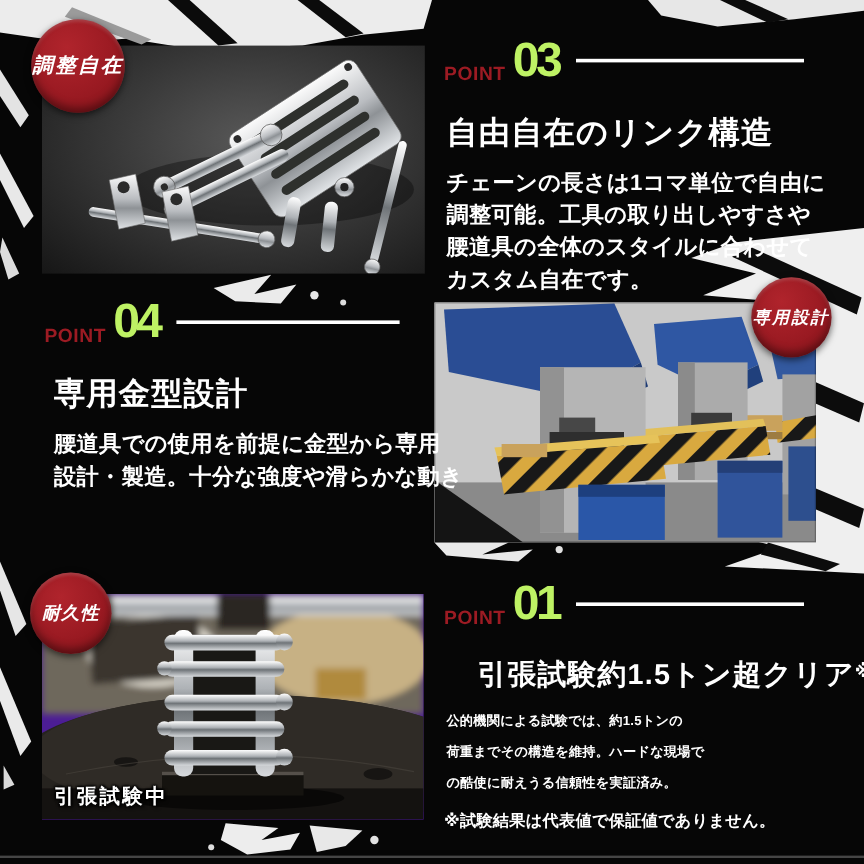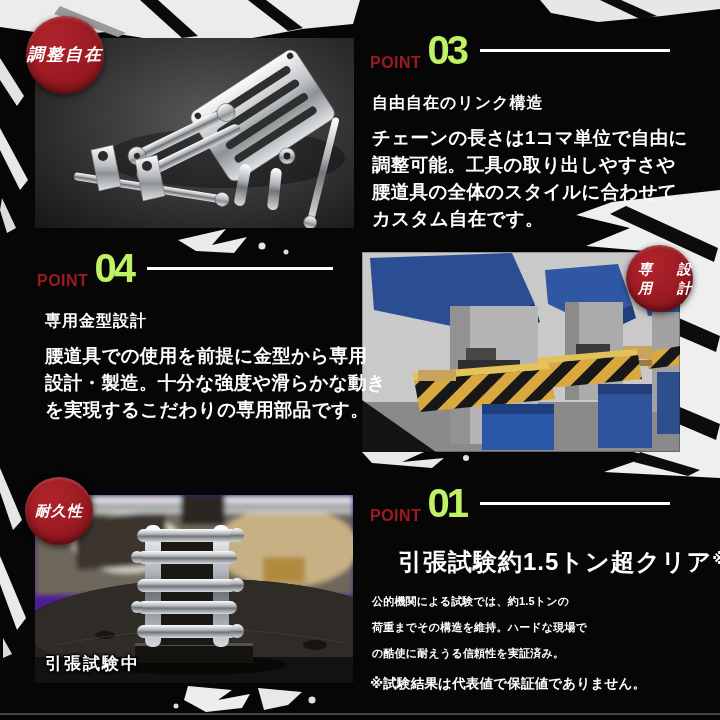--- a/index.html
+++ b/index.html
@@ -28,36 +28,36 @@
 
   
   .badge{
     position:absolute;z-index:4;border-radius:50%;
     background:radial-gradient(circle at 38% 30%, #b0242c 0%, #9a1a22 55%, #841319 100%);
     box-shadow:inset 0 -4px 7px rgba(0,0,0,.4), inset 0 2px 3px rgba(255,255,255,.18), 0 2px 6px rgba(0,0,0,.6);
     display:flex;flex-direction:row;align-items:center;justify-content:center;
     font-weight:800;color:#fff;text-align:right;font-style:italic;
   }
   .badge-adjustable{left:26px;top:16px;width:78px;height:78px;font-size:17px;line-height:1.3;letter-spacing:2px;}
-  .badge-design{left:626px;top:245px;width:67px;height:67px;font-size:14px;line-height:1.3;letter-spacing:2px;gap:11px;}
+  .badge-design{left:626px;top:231px;width:67px;height:67px;font-size:14px;line-height:1.3;letter-spacing:2px;}
   .badge-durability{left:25px;top:477px;width:68px;height:68px;font-size:15px;letter-spacing:1px;}
 
   
   .point-block{position:absolute;z-index:3;}
   .point-header{display:flex;align-items:center;height:58px;}
   .point-label{
     align-self:flex-end;padding-bottom:7px;margin-right:6px;
     color:#9c1b23;font-size:16px;font-weight:800;letter-spacing:.5px;
   }
   .point-number{
     color:#bef264;font-size:40px;font-weight:900;line-height:58px;letter-spacing:-3px;
   }
   .point-line{display:inline-block;height:3px;background:#fff;margin-left:14px;}
   .point-title{
-    margin:14px 0 0 2px;font-size:16px;font-weight:800;letter-spacing:1px;white-space:nowrap;
+    margin:14px 0 0 2px;font-size:26px;font-weight:800;letter-spacing:1px;white-space:nowrap;
   }
   .point-title .title-note{font-size:15px;vertical-align:6px;font-weight:800;}
   .point-body{margin:10px 0 0 2px;font-weight:700;}
   .bline{display:block;white-space:nowrap;}
   .body-03 .bline{font-size:18.5px;line-height:27px;letter-spacing:.3px;}
   .body-04 .bline{font-size:18.5px;line-height:27px;letter-spacing:.3px;}
   .body-05 .bline{font-size:11px;line-height:26px;letter-spacing:.2px;}
   .footnote{margin:9px 0 0 0;font-size:13.5px;font-weight:700;letter-spacing:.2px;white-space:nowrap;}
 
   .block-03{left:370px;top:21px;}
@@ -293,21 +293,20 @@
   <section class="point-block block-04">
     <div class="point-header">
       <span class="point-label">POINT</span>
       <span class="point-number">04</span>
       <span class="point-line"></span>
     </div>
     <h2 class="point-title">専用金型設計</h2>
     <p class="point-body body-04">
       <span class="bline">腰道具での使用を前提に金型から専用</span>
       <span class="bline">設計・製造。十分な強度や滑らかな動き</span>
-      <span class="bline">を実現するこだわりの専用部品です。</span>
     </p>
   </section>
 
   <section class="point-block block-05">
     <div class="point-header">
       <span class="point-label">POINT</span>
       <span class="point-number">01</span>
       <span class="point-line"></span>
     </div>
     <h2 class="point-title"><span>引張試験約1.5トン超クリア</span><span class="title-note">※</span></h2>

